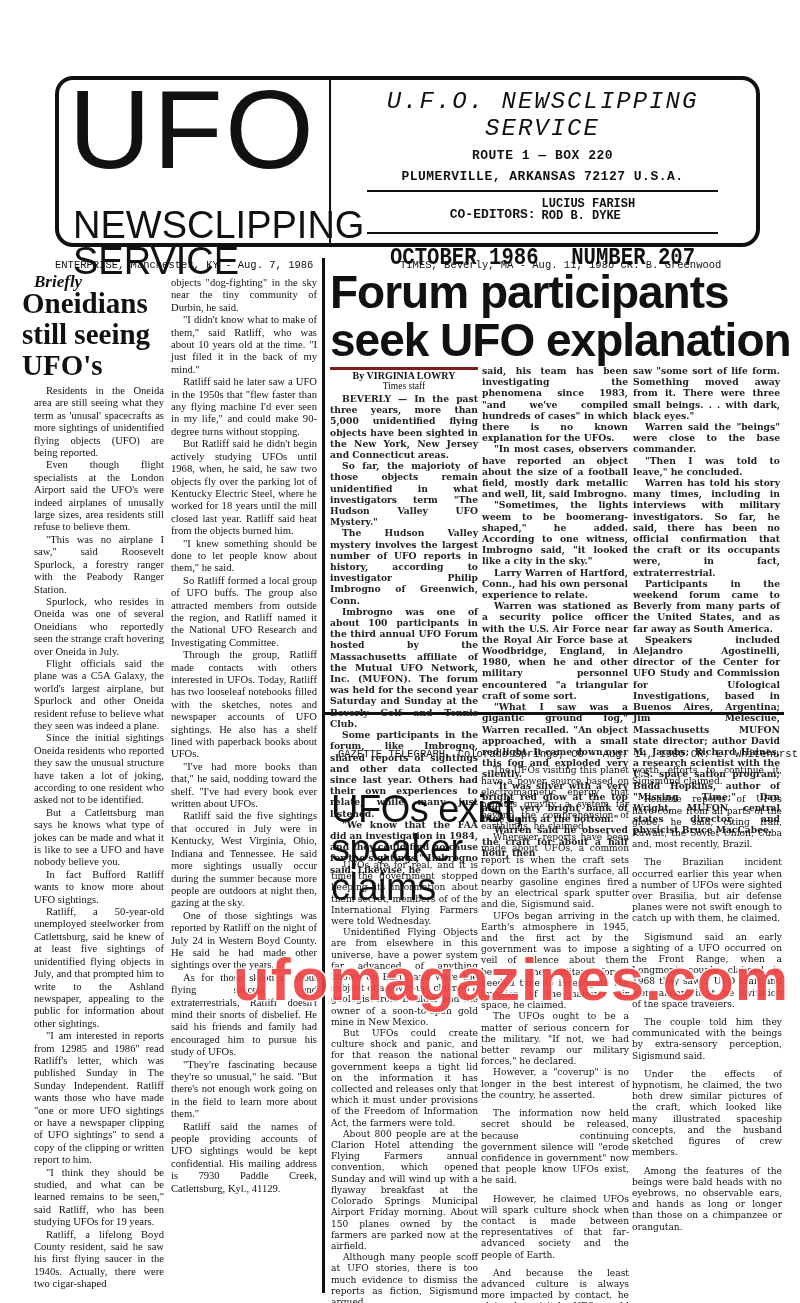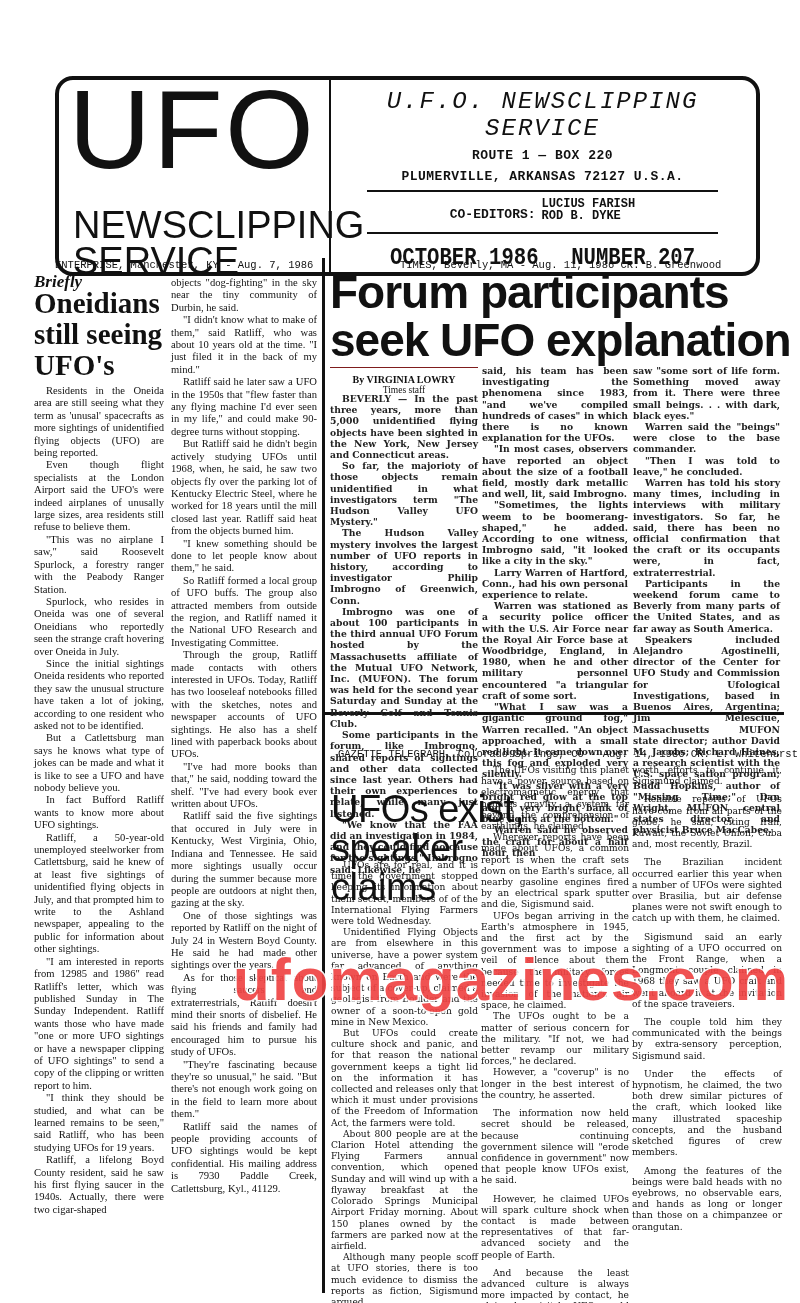--- a/index.html
+++ b/index.html
@@ -1,44 +1,44 @@
 <!DOCTYPE html>
 <html><head>
 <meta charset="utf-8">
 <style>
   html, body { margin:0; padding:0; background:#fff; }
   body { width:800px; height:1303px; position:relative; overflow:hidden; color:#111; font-family:"Liberation Serif", serif; }
 
   
-  .masthead { position:absolute; left:55px; top:76px; width:705px; height:200px; border:4px solid #111; border-radius:18px; box-sizing:border-box;padding-left:41px; }
+  .masthead { position:absolute; left:55px; top:76px; width:705px; height:171px; border:4px solid #111; border-radius:18px; box-sizing:border-box;padding-left:41px; }
   .mast-left { position:absolute; left:0; top:0; width:270px; height:100%; border-right:2px solid #111; }
   .mast-ufo { position:absolute; left:12px; top:-6px; font-family:"Liberation Sans", sans-serif; font-size:112px; line-height:112px; letter-spacing:2px; font-weight:400; transform:scaleX(1.02); }
   .mast-news { position:absolute; left:14px; top:100px; font-family:"Liberation Sans", sans-serif; font-size:38px; line-height:36px;margin-top:27px; }
   .mast-right { position:absolute; left:270px; top:0; right:0; height:100%; text-align:center; font-family:Liberation Mono, monospace; }
   .mast-title { margin-top:8px; font-size:24px; font-style:italic; letter-spacing:2px; }
   .mast-line { font-size:13px; font-weight:bold; margin-top:6px; letter-spacing:0.5px; }
   .mast-rule { width:82%; margin:6px auto 0; border-top:2px solid #111; }
   .mast-editors { display:flex; justify-content:center; align-items:flex-end; gap:6px; margin-top:6px; font-weight:bold; font-size:13px; }
   .mast-editors .names { text-align:left; font-size:12px; line-height:12px; }
   .mast-issue { display:flex; justify-content:center; gap:38px; margin-top:10px; font-size:24px; font-weight:bold; transform:scaleX(0.86); }
 
   
   .vrule { position:absolute; background:#111; }
 
   .source { font-family:"Liberation Mono", monospace; font-size:10.5px; white-space:nowrap; }
   .col p { margin:0; text-indent:12px; }
   .col { position:absolute; font-size:10.6px; line-height:12.4px; text-align:justify; }
 
   
   .a1-kicker { position:absolute; left:34px; top:272px; font-weight:bold; font-style:italic; font-size:17px; }
-  .a1-headline { position:absolute; left:34px; top:288px; font-weight:bold; font-size:29px; line-height:31px; width:130px; }
+  .a1-headline { position:absolute; left:22px; top:288px; font-weight:bold; font-size:29px; line-height:31px; width:130px; }
 
   
   .a2-headline { position:absolute; left:330px; top:268px; font-family:"Liberation Sans", sans-serif; font-weight:bold; font-size:46px; line-height:48px; letter-spacing:-1px; white-space:nowrap; }
-  .byline-box { position:absolute; left:330px; top:367px; width:148px; border-top:1px solid #7f1d1d; text-align:center; font-size:9.5px; line-height:11px; padding-top:6px; }
+  .byline-box { position:absolute; left:330px; top:367px; width:148px; border-top:3px solid #7f1d1d; text-align:center; font-size:9.5px; line-height:11px; padding-top:0; }
   .byline-box .b1 { font-weight:bold; font-size:10px; }
   .col2 { font-family:"DejaVu Serif", serif; font-size:9.2px; line-height:11.2px; font-weight:bold; color:#222; }
 
   
   .a3-headline { position:absolute; left:331px; top:790px; font-family:"Liberation Sans", sans-serif; font-size:38px; line-height:39px; letter-spacing:-0.5px; }
   .col3 { font-family:"DejaVu Serif", serif; font-size:9.1px; line-height:11.2px; }
   .col3 p + p.gap { margin-top:7px; }
 
   
   .watermark { position:absolute; left:233px; top:950px; font-family:"Liberation Sans", sans-serif; font-weight:bold; font-size:60px; line-height:60px; color:#ef4444; -webkit-text-stroke:3px #fff; paint-order:stroke fill; text-shadow:0 0 2px #fff; letter-spacing:1px; opacity:0.92; }
@@ -79,20 +79,21 @@
 
 <div class="source" style="position:absolute; left:55px; top:259px;">ENTERPRISE, Manchester, KY - Aug. 7, 1986</div>
 <div class="a1-kicker">Briefly</div>
 <div class="a1-headline">Oneidians still seeing UFO's</div>
 
 <div class="col" style="left:34px; top:385px; width:130px;">
   <p>Residents in the Oneida area are still seeing what they term as 'unusal' spacecrafts as more sightings of unidentified flying objects (UFO) are being reported.</p>
   <p>Even though flight specialists at the London Airport said the UFO's were indeed airplanes of unusally large sizes, area residents still refuse to believe them.</p>
   <p>"This was no airplane I saw," said Roosevelt Spurlock, a forestry ranger with the Peabody Ranger Station.</p>
   <p>Spurlock, who resides in Oneida was one of several Oneidians who reportedly seen the strange craft hovering over Oneida in July.</p>
+  <p>Flight officials said the plane was a C5A Galaxy, the world's largest airplane, but Spurlock and other Oneida resident refuse to believe what they seen was indeed a plane.</p>
   <p>Since the initial sightings Oneida residents who reported they saw the unusual structure have taken a lot of joking, according to one resident who asked not to be identified.</p>
   <p>But a Catlettsburg man says he knows what type of jokes can be made and what it is like to see a UFO and have nobody believe you.</p>
   <p>In fact Bufford Ratliff wants to know more about UFO sightings.</p>
   <p>Ratliff, a 50-year-old unemployed steelworker from Catlettsburg, said he knew of at least five sightings of unidentified flying objects in July, and that prompted him to write to the Ashland newspaper, appealing to the public for information about other sightings.</p>
   <p>"I am interested in reports from 12985 and 1986" read Ratliff's letter, which was published Sunday in The Sunday Independent. Ratliff wants those who have made "one or more UFO sightings or have a newspaper clipping of UFO sightings" to send a copy of the clipping or written report to him.</p>
   <p>"I think they should be studied, and what can be learned remains to be seen," said Ratliff, who has been studying UFOs for 19 years.</p>
   <p>Ratliff, a lifelong Boyd County resident, said he saw his first flying saucer in the 1940s. Actually, there were two cigar-shaped</p>
 </div>
 
 <div class="col" style="left:171px; top:277px; width:146px;">

